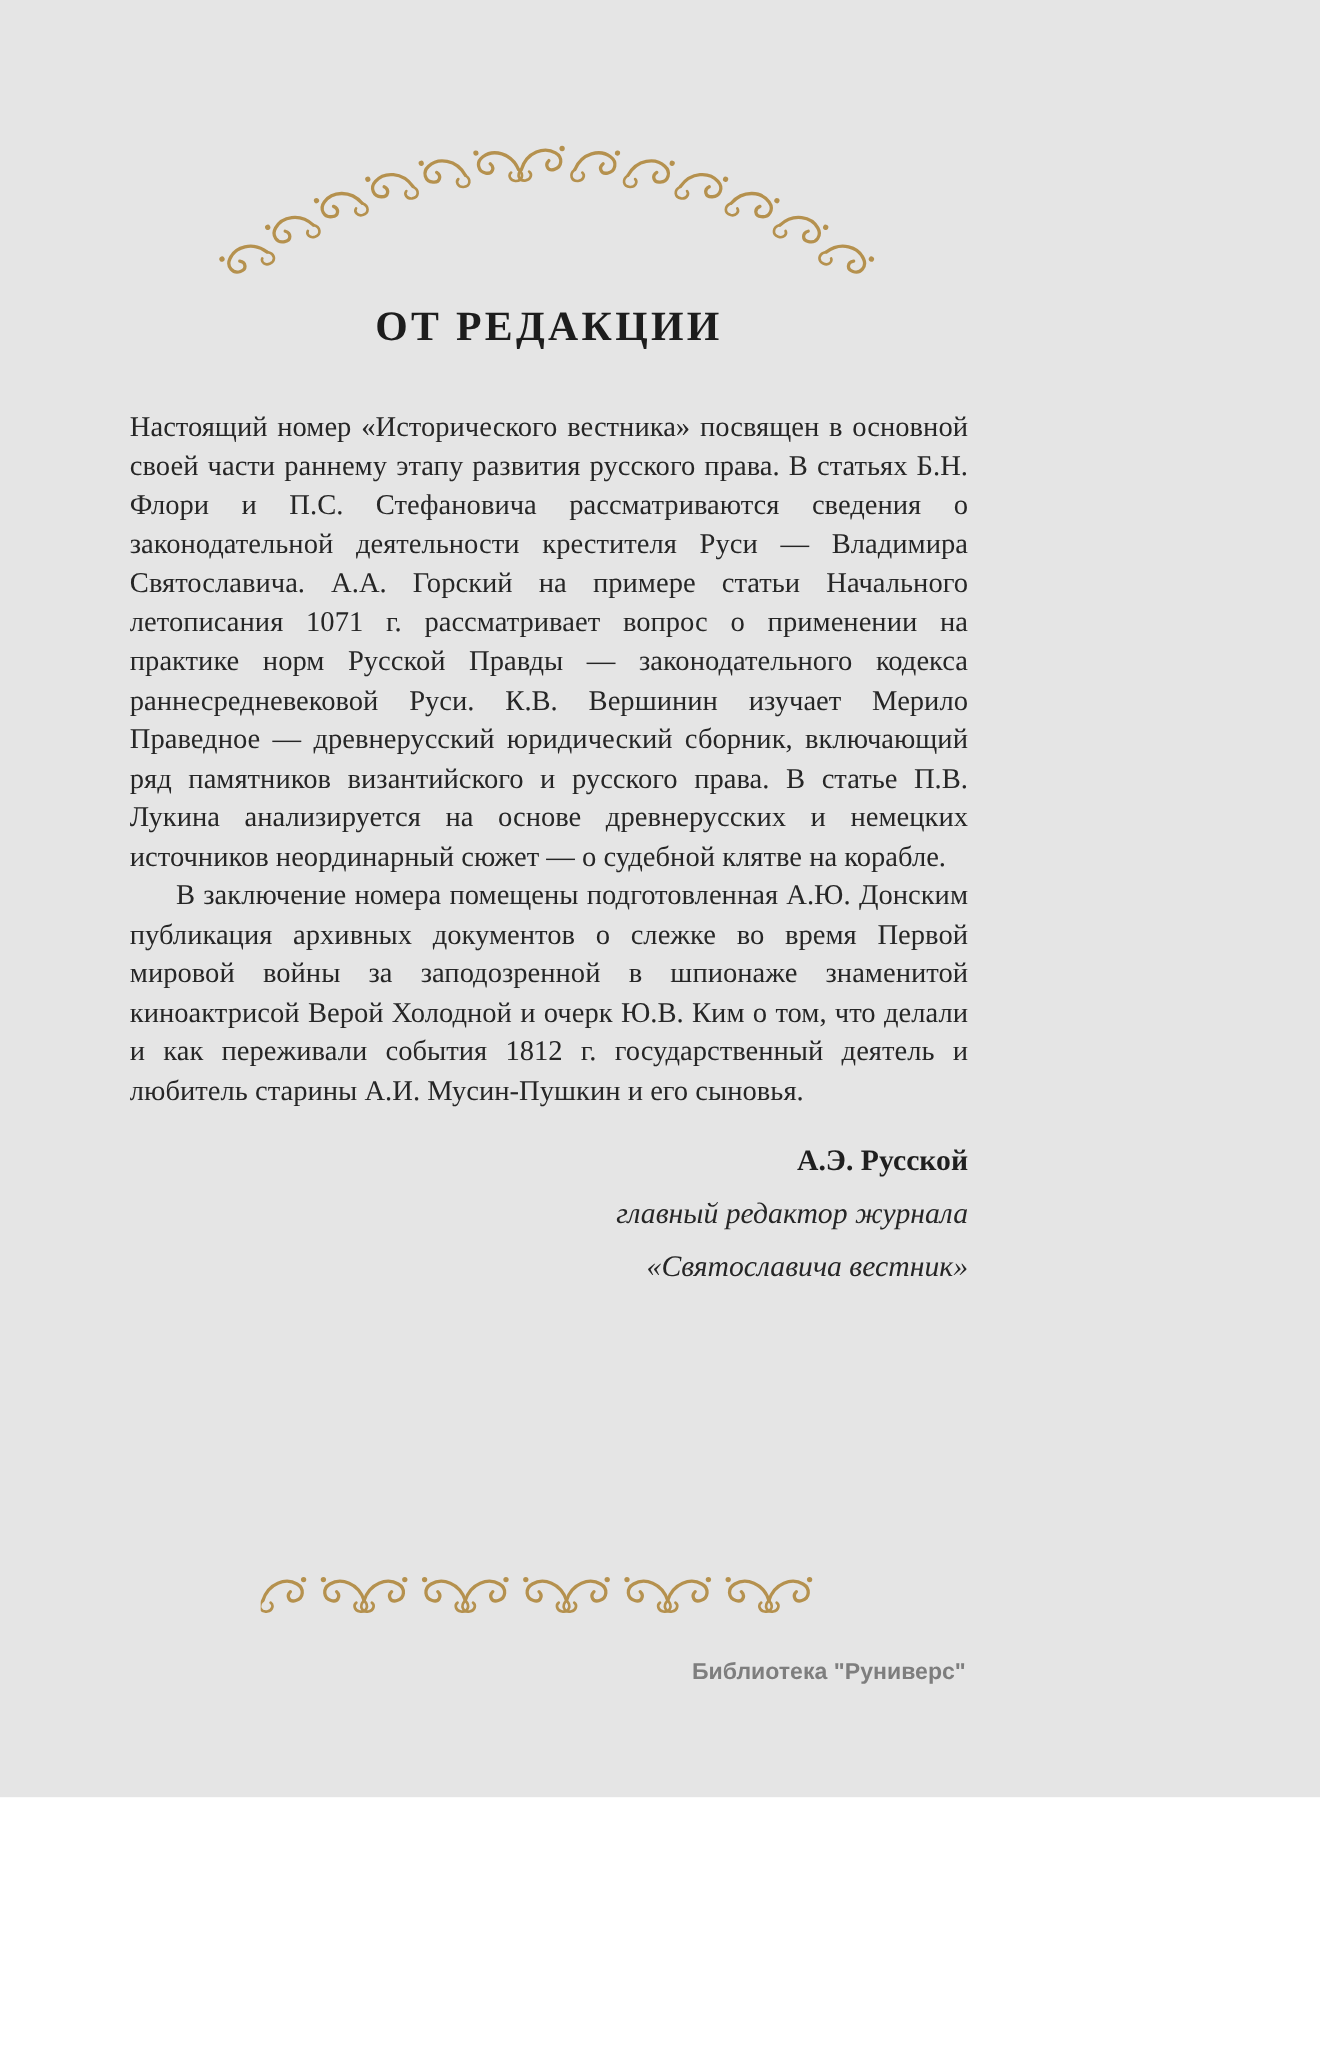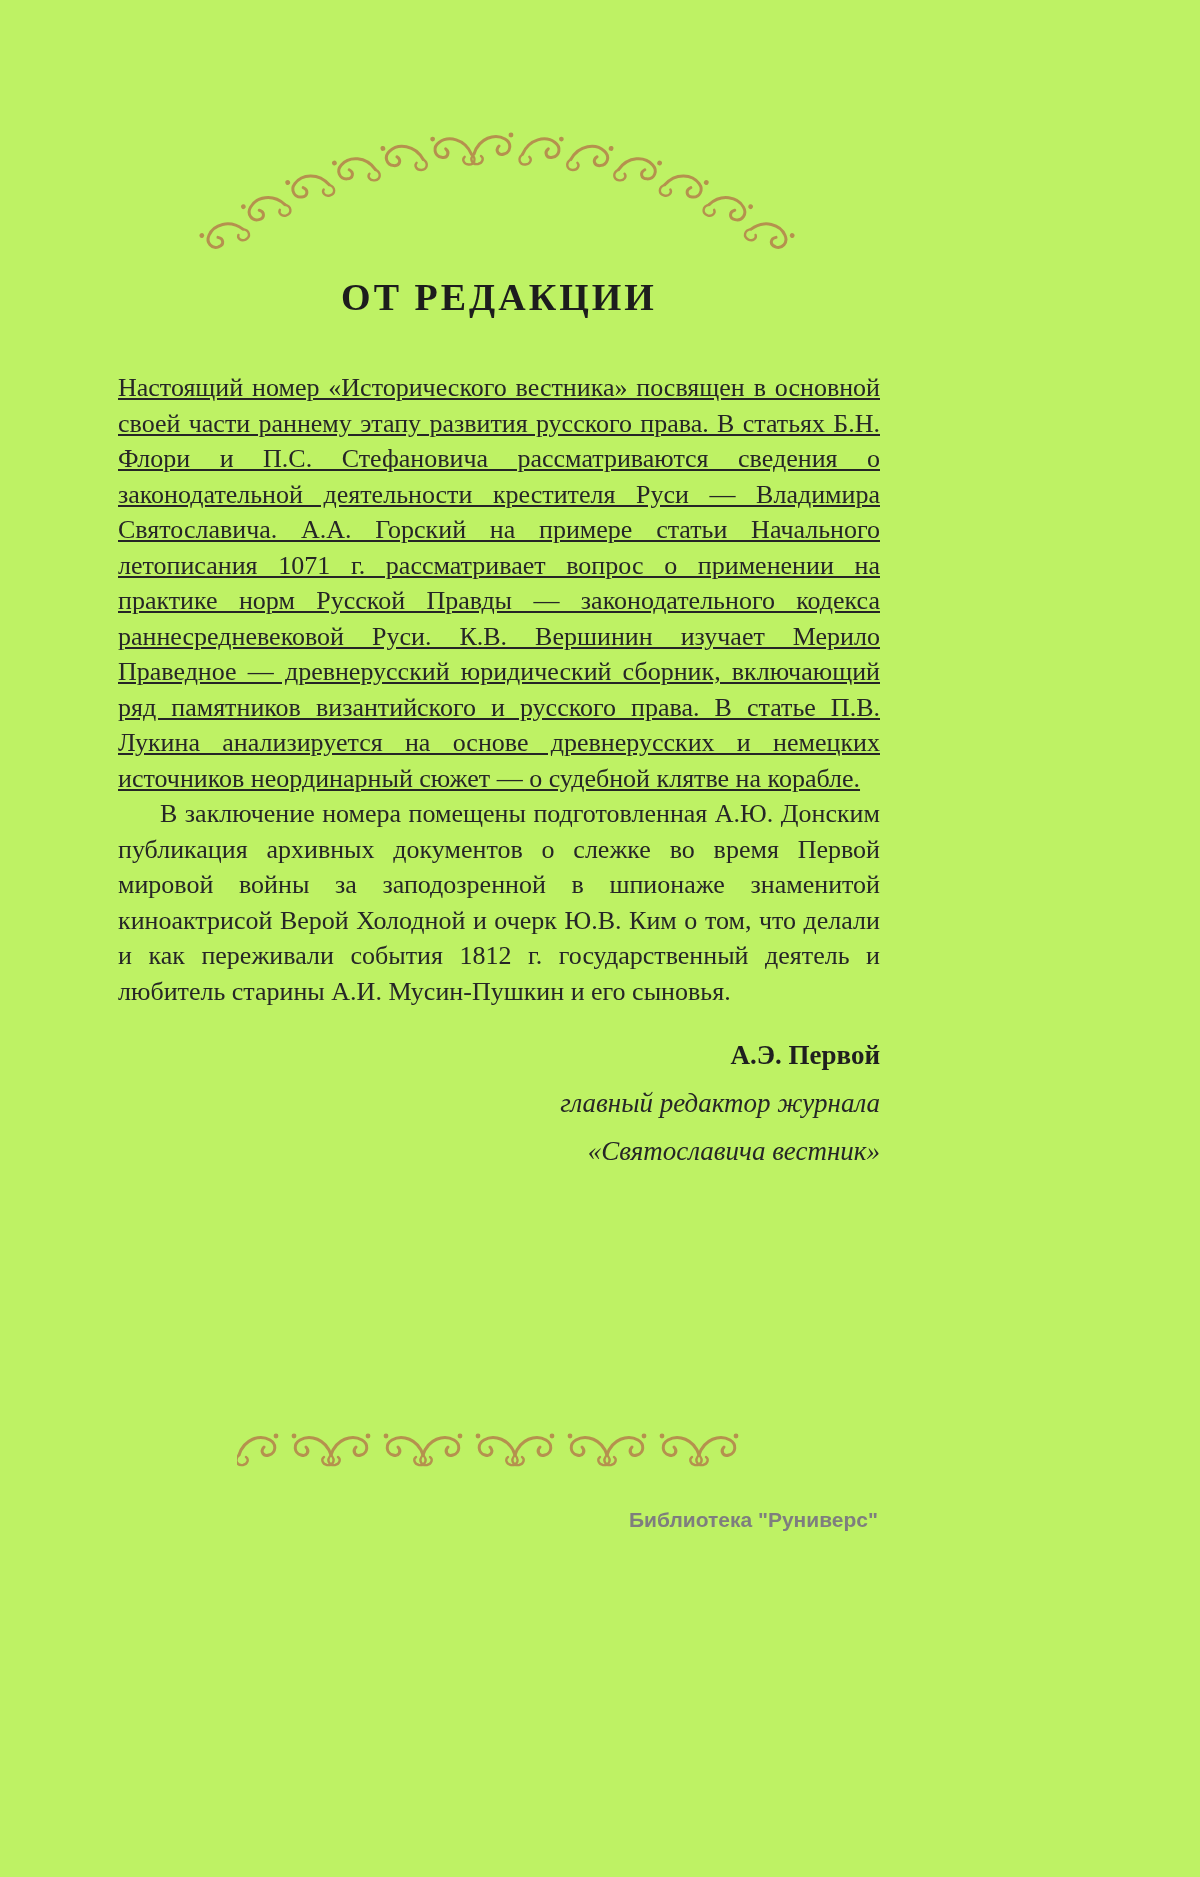--- a/index.html
+++ b/index.html
@@ -1,20 +1,20 @@
 <!DOCTYPE html>
 <html><head>
 <meta charset="utf-8">
 <style>
   html, body { margin: 0; padding: 0; background: #ffffff; }
   .page {
     position: relative;
     width: 1200px;
-    height: 1877px;
-    background: #bef264;
+    height: 1634px;
+    background: #e5e5e5;
     font-family: "Liberation Serif", serif;
     overflow: hidden;
   }
   .arc-ornament {
     position: absolute;
     left: 197px;
     top: 118px;
     width: 600px;
     height: 152px;
   }
@@ -38,21 +38,20 @@
     line-height: 35.5px;
     color: #262626;
     text-align: justify;
   }
   .text-column p {
     margin: 0;
     text-indent: 42px;
   }
   .text-column p.first {
     text-indent: 0;
-    text-decoration: underline;
   }
   .signature {
     margin-top: 28px;
     text-align: right;
   }
   .signature-name {
     font-weight: 700;
     font-size: 27px;
     line-height: 37px;
     color: #1f1f1f;
@@ -110,21 +109,21 @@
     <use href="#scroll" transform="translate(577.4 118.2) rotate(36)"></use>
   </svg>
 
   <h1 class="page-title">ОТ РЕДАКЦИИ</h1>
 
   <div class="text-column">
     <p class="first">Настоящий номер «Исторического вестника» посвящен в основной своей части раннему этапу развития русского права. В статьях Б.Н. Флори и П.С. Стефановича рассматриваются сведения о законодательной деятельности крестителя Руси — Владимира Святославича. А.А. Горский на примере статьи Начального летописания 1071 г. рассматривает вопрос о применении на практике норм Русской Правды — законодательного кодекса раннесредневековой Руси. К.В. Вершинин изучает Мерило Праведное — древнерусский юридический сборник, включающий ряд памятников византийского и русского права. В статье П.В. Лукина анализируется на основе древнерусских и немецких источников неординарный сюжет — о судебной клятве на корабле.</p>
     <p>В заключение номера помещены подготовленная А.Ю. Донским публикация архивных документов о слежке во время Первой мировой войны за заподозренной в шпионаже знаменитой киноактрисой Верой Холодной и очерк Ю.В. Ким о том, что делали и как переживали события 1812 г. государственный деятель и любитель старины А.И. Мусин-Пушкин и его сыновья.</p>
 
     <div class="signature">
-      <div class="signature-name">А.Э. Первой</div>
+      <div class="signature-name">А.Э. Русской</div>
       <div class="signature-role">главный редактор журнала</div>
       <div class="signature-role">«Святославича вестник»</div>
     </div>
   </div>
 
   <svg class="band-ornament" viewBox="0 0 510 46" xmlns="http://www.w3.org/2000/svg" aria-hidden="true">
     <use href="#scroll" transform="translate(25 21)"></use>
     <use href="#scroll" transform="translate(71 21) scale(-1 1)"></use>
     <use href="#scroll" transform="translate(117 21)"></use>
     <use href="#scroll" transform="translate(163 21) scale(-1 1)"></use>

